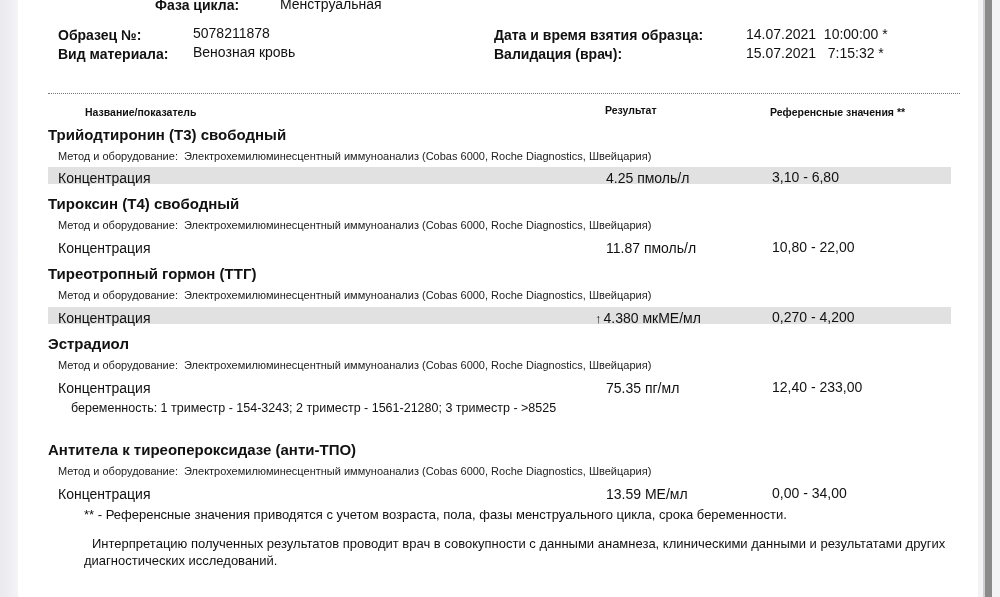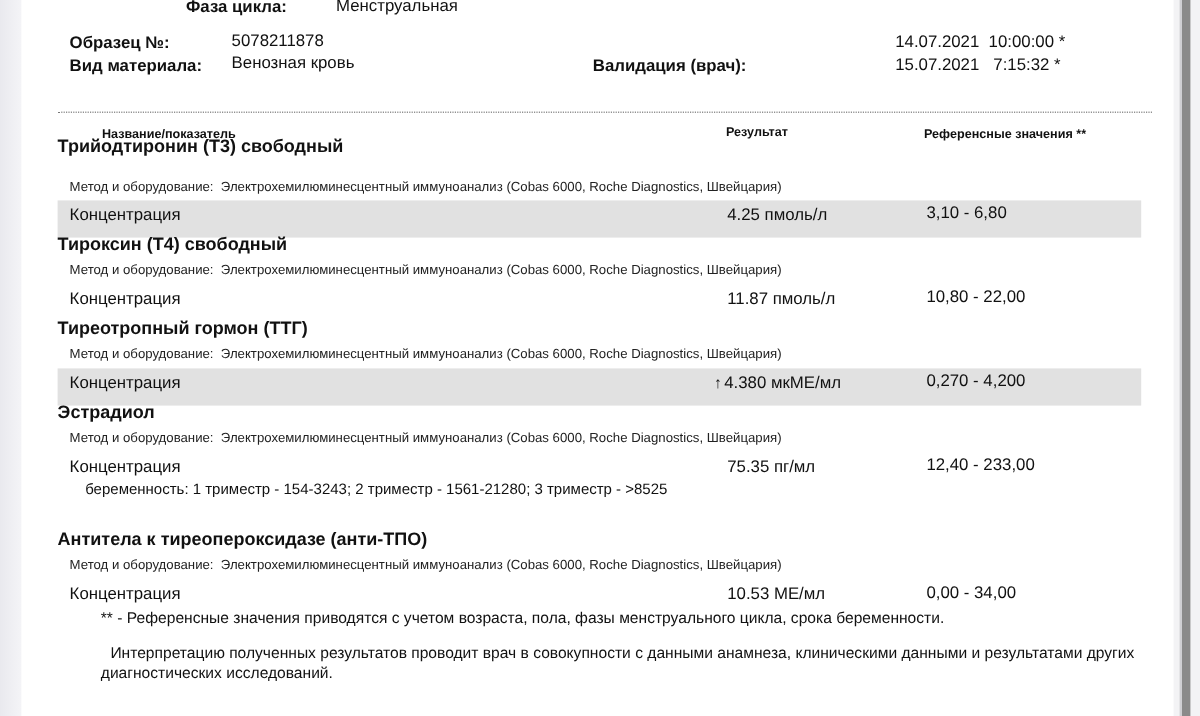--- a/index.html
+++ b/index.html
@@ -18,21 +18,21 @@
     .lbl-bold { font-weight: bold; font-size: 14px; }
     .val { font-size: 14px; }
 
     .note-small { font-family: "DejaVu Sans", sans-serif; font-size: 10px; color: #222; }
     .dots { position: absolute; left: 47px; width: 415px; height: 0; border-top: 1px dotted #777; }
 
     .col-head { font-size: 10.5px; font-weight: bold; }
 
     .test-title { font-weight: bold; font-size: 15px; }
     .method { font-size: 11px; color: #222; }
-    .row { position: absolute; left: 47px; width: 903px; height: 31px; }
+    .row { position: absolute; left: 47px; width: 903px; height: 17px; }
     .row.shaded { background: #e1e1e1; }
     .row .name { position: absolute; left: 10px; top: 3px; font-size: 14px; }
     .row .result { position: absolute; left: 558px; top: 3px; font-size: 14px; white-space: nowrap; }
     .row .ref { position: absolute; left: 724px; top: 2px; font-size: 14px; white-space: nowrap; }
     .arrow-up { font-size: 13px; font-weight: bold; margin-right: 2px; }
 
     .estr-ref { font-size: 12.5px; line-height: 18px; }
     .estr-ref b { font-weight: bold; }
 
     .footer-note { font-family: Liberation Sans, sans-serif; font-size: 13px; color: #111; margin-left: 36px; }
@@ -45,32 +45,33 @@
 <div class="page">
 
   <span class="abs lbl-bold" style="left:137px; top:-3px;">Фаза цикла:</span>
   <span class="abs val" style="left:262px; top:-4px;">Менструальная</span>
 
   <span class="abs lbl-bold" style="left:40px; top:27px;">Образец №:</span>
   <span class="abs val" style="left:175px; top:25px;">5078211878</span>
   <span class="abs lbl-bold" style="left:40px; top:46px;">Вид материала:</span>
   <span class="abs val" style="left:175px; top:44px;">Венозная кровь</span>
 
+  <span class="abs lbl-bold" style="left:476px; top:27px;">Дата и время взятия образца:</span>
   <span class="abs val" style="left:728px; top:26px; white-space:pre;">14.07.2021  10:00:00 *</span>
   <span class="abs lbl-bold" style="left:476px; top:46px;">Валидация (врач):</span>
   <span class="abs val" style="left:728px; top:45px; white-space:pre;">15.07.2021   7:15:32 *</span>
 
   <div class="dots" style="left:30px; top:93px; width:912px;"></div>
 
   <span class="abs col-head" style="left:32px; top:106px;padding-left:35px;">Название/показатель</span>
   <span class="abs col-head" style="left:587px; top:104px;">Результат</span>
   <span class="abs col-head" style="left:752px; top:106px;">Референсные значения **</span>
 
   <div>
-    <span class="abs test-title" style="left:30px; top:114px;text-align:right;">Трийодтиронин (Т3) свободный</span>
+    <span class="abs test-title" style="left:30px; top:126px;text-align:right;">Трийодтиронин (Т3) свободный</span>
     <span class="abs method" style="left:40px; top:150px; white-space:pre;">Метод и оборудование:  Электрохемилюминесцентный иммуноанализ (Cobas 6000, Roche Diagnostics, Швейцария)</span>
     <div class="row shaded" style="left:30px; top:167px;">
       <span class="name">Концентрация</span>
       <span class="result">4.25 пмоль/л</span>
       <span class="ref">3,10 - 6,80</span>
     </div>
   </div>
 
   <div>
     <span class="abs test-title" style="left:30px; top:195px;">Тироксин (Т4) свободный</span>
@@ -105,21 +106,21 @@
     <div class="abs estr-ref" style="left:53px; top:399px;">
       <div>беременность: 1 триместр - 154-3243; 2 триместр - 1561-21280; 3 триместр - &gt;8525</div>
     </div>
   </div>
 
   <div>
     <span class="abs test-title" style="left:30px; top:441px;">Антитела к тиреопероксидазе (анти-ТПО)</span>
     <span class="abs method" style="left:40px; top:465px; white-space:pre;">Метод и оборудование:  Электрохемилюминесцентный иммуноанализ (Cobas 6000, Roche Diagnostics, Швейцария)</span>
     <div class="row" style="left:30px; top:483px;">
       <span class="name">Концентрация</span>
-      <span class="result">10.53 МЕ/мл</span>
+      <span class="result">13.59 МЕ/мл</span>
       <span class="ref">0,00 - 34,00</span>
     </div>
   </div>
 
   <span class="abs footer-note" style="left:30px; top:507px;">** - Референсные значения приводятся с учетом возраста, пола, фазы менструального цикла, срока беременности.</span>
   <span class="abs footer-note" style="left:38px; top:536px;">Интерпретацию полученных результатов проводит врач в совокупности с данными анамнеза, клиническими данными и результатами других</span>
   <span class="abs footer-note" style="left:30px; top:553px;">диагностических исследований.</span>
 </div>
 
 <div class="right-bar">

